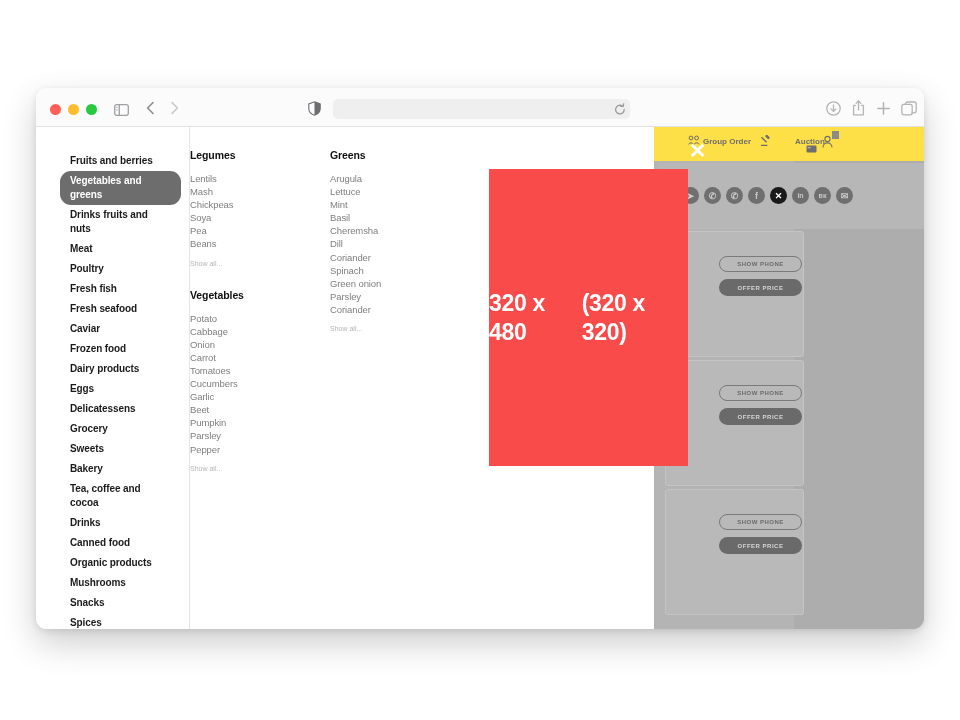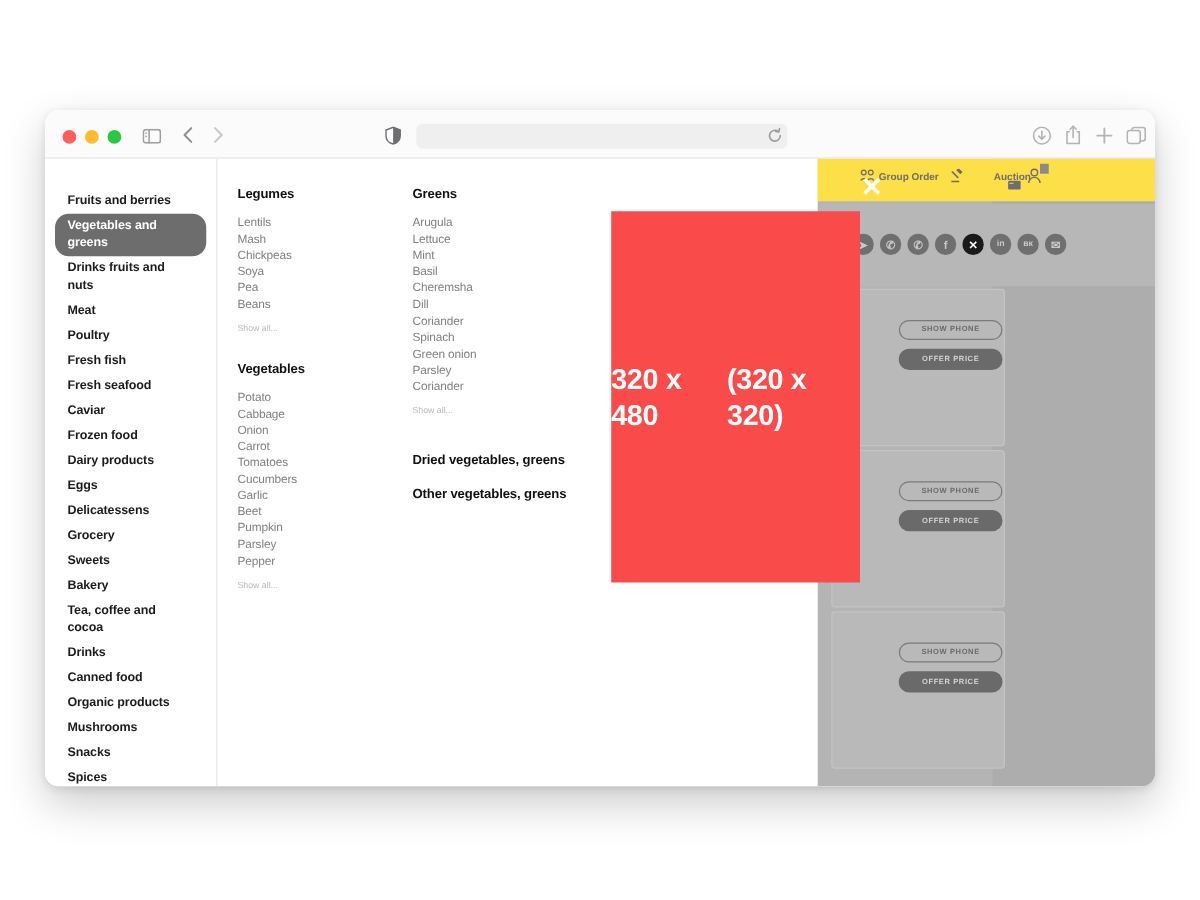--- a/index.html
+++ b/index.html
@@ -158,21 +158,21 @@
   }
 
   
   #mega-menu {
     position: absolute; left: 0; top: 0;
     width: 618px; height: 502px;
     background: #ffffff;
   }
 
   #cat-sidebar {
-    position: absolute; left: 0; top: 0;
+    position: absolute; left: 16px; top: 0;
     width: 138px; height: 502px;
     border-right: 1px solid #e6e6e6;
     padding-top: 24px;
   }
   .cat-item {
     position: relative;
     margin: 0 8px;
     padding: 3px 10px;
     font-size: 10px;
     font-weight: 700;
@@ -453,24 +453,20 @@
               <li>Dill</li>
               <li>Coriander</li>
               <li>Spinach</li>
               <li>Green onion</li>
               <li>Parsley</li>
               <li>Coriander</li>
             </ul>
             <div class="show-all">Show all...</div>
           </div>
 
-          <div style="margin-top:30px">
-            <div class="standalone-link">Dried vegetables, greens</div>
-            <div class="standalone-link">Other vegetables, greens</div>
-          </div>
 
         </div>
 
       </div>
 
       <div id="ad-placeholder">
         <div class="ad-line">320 x 480</div>
         <div class="ad-line">(320 x 320)</div>
       </div>
 

